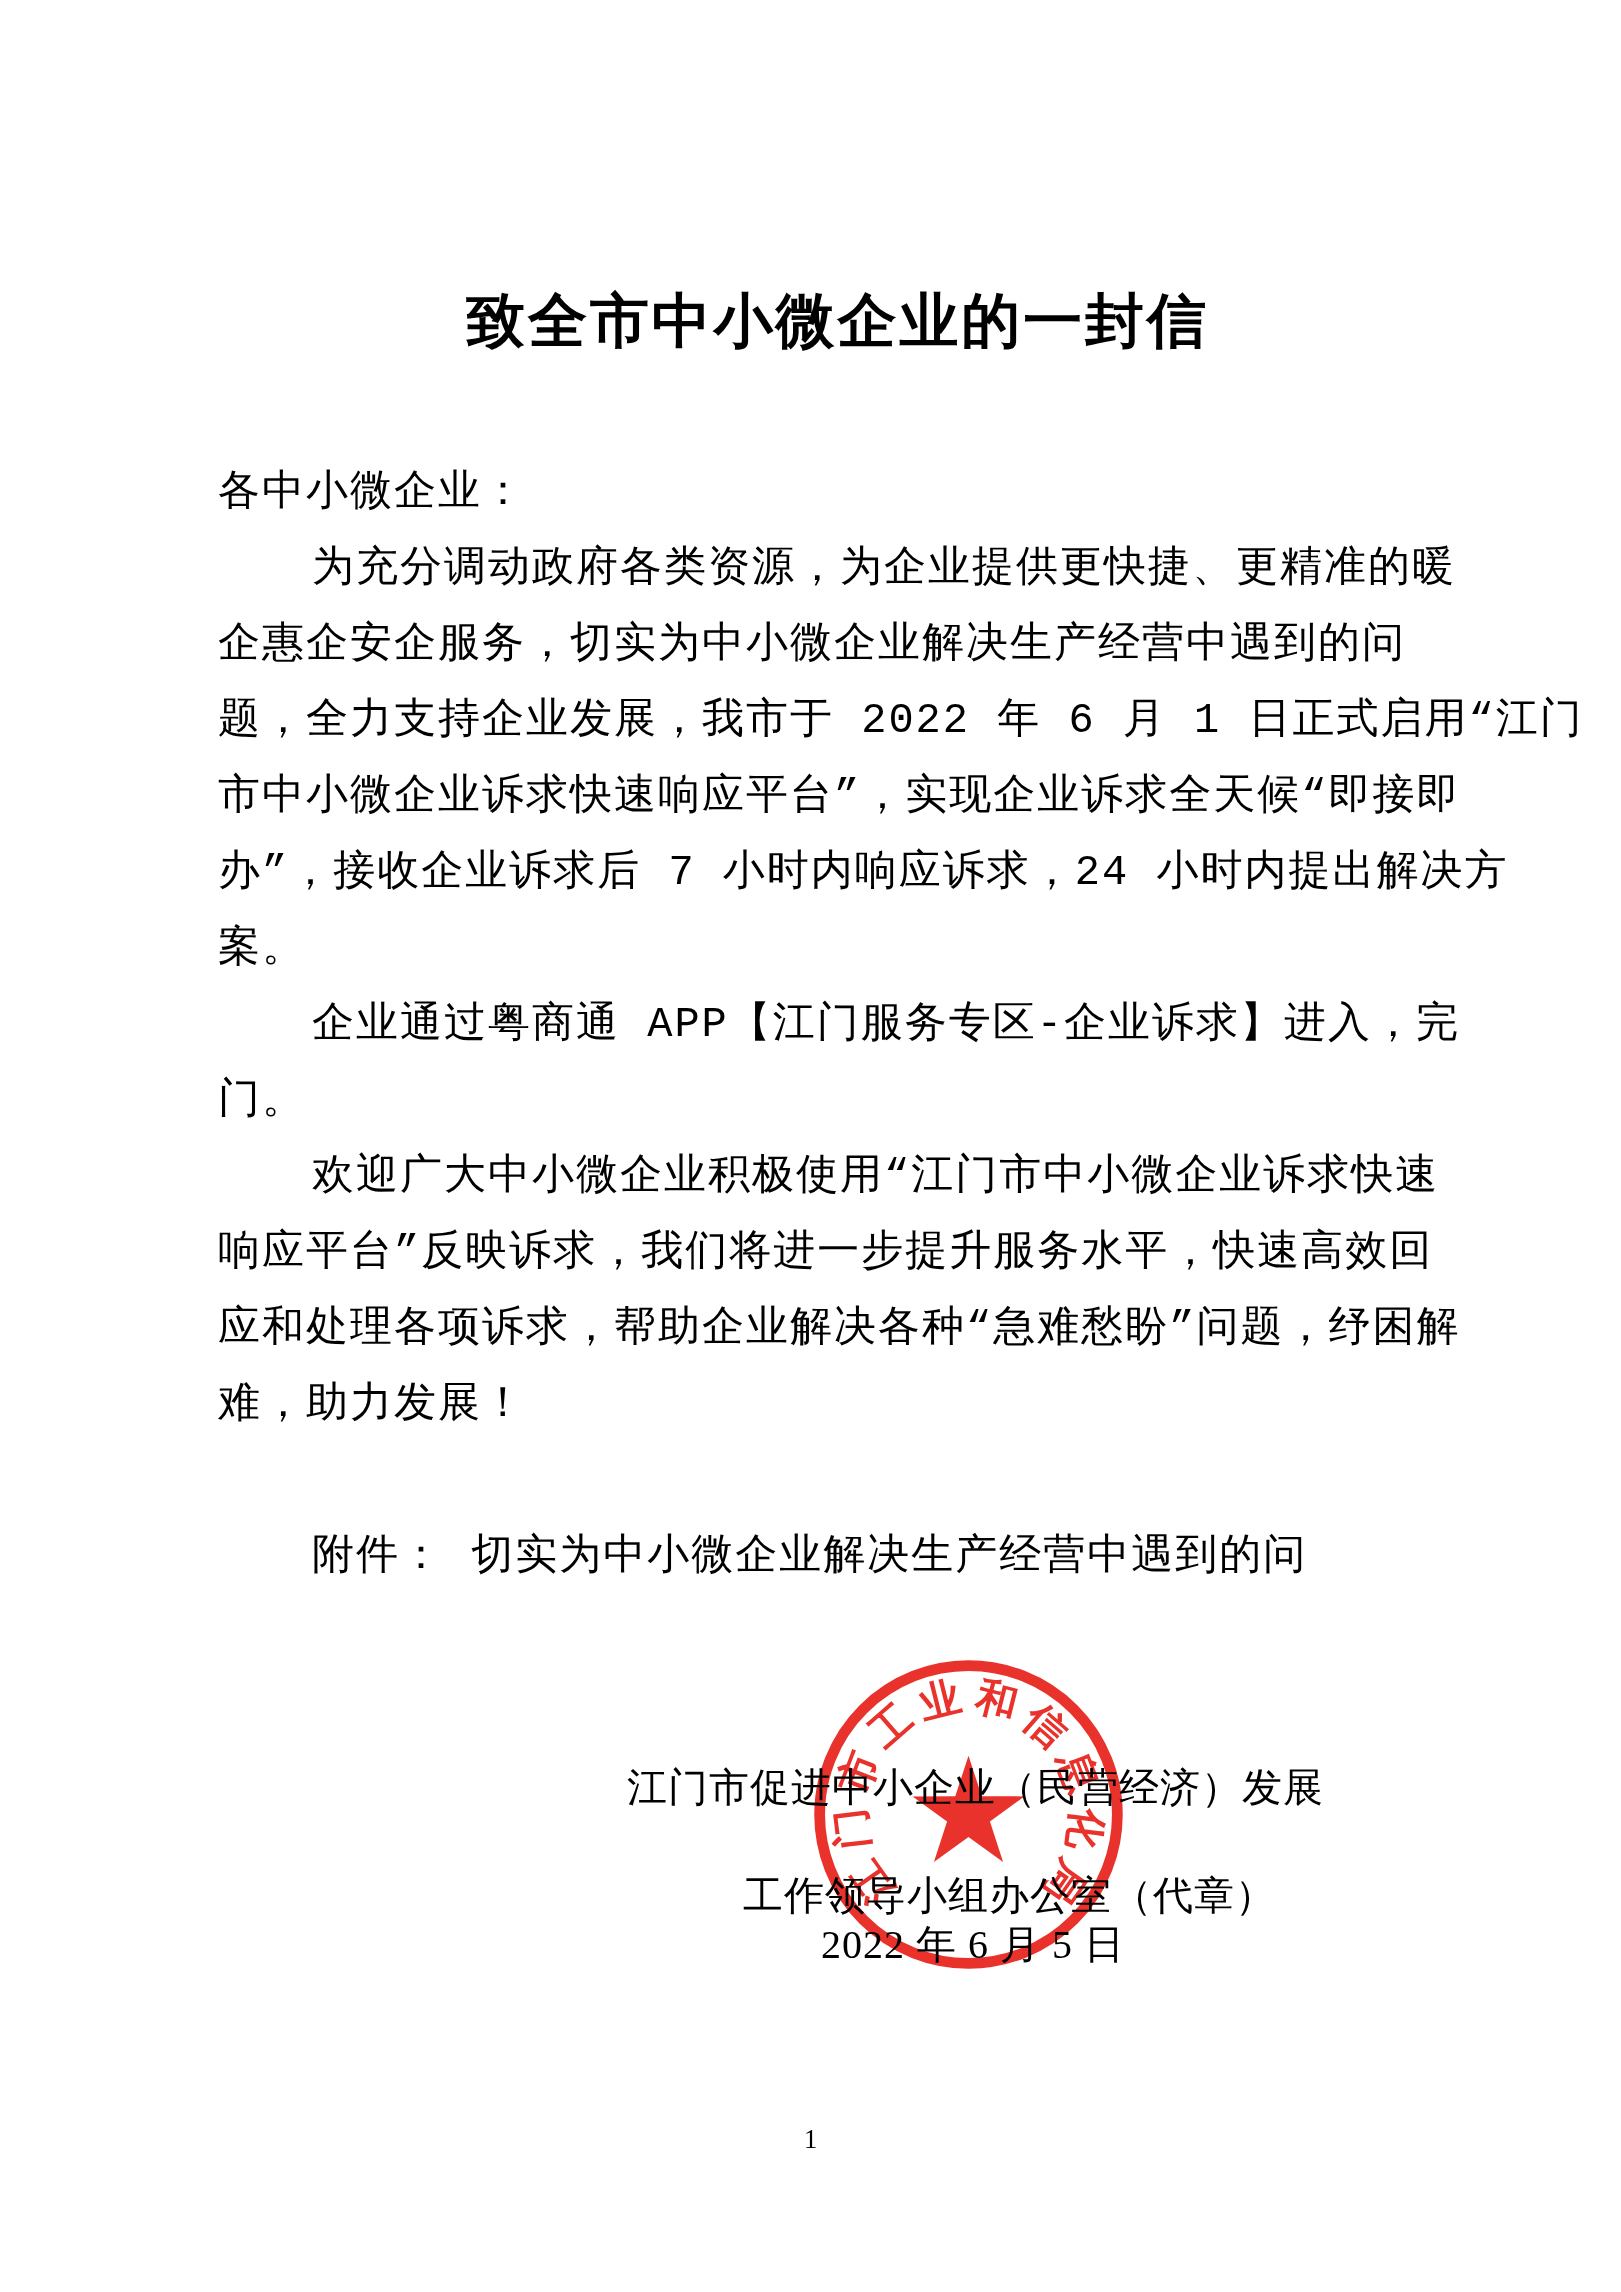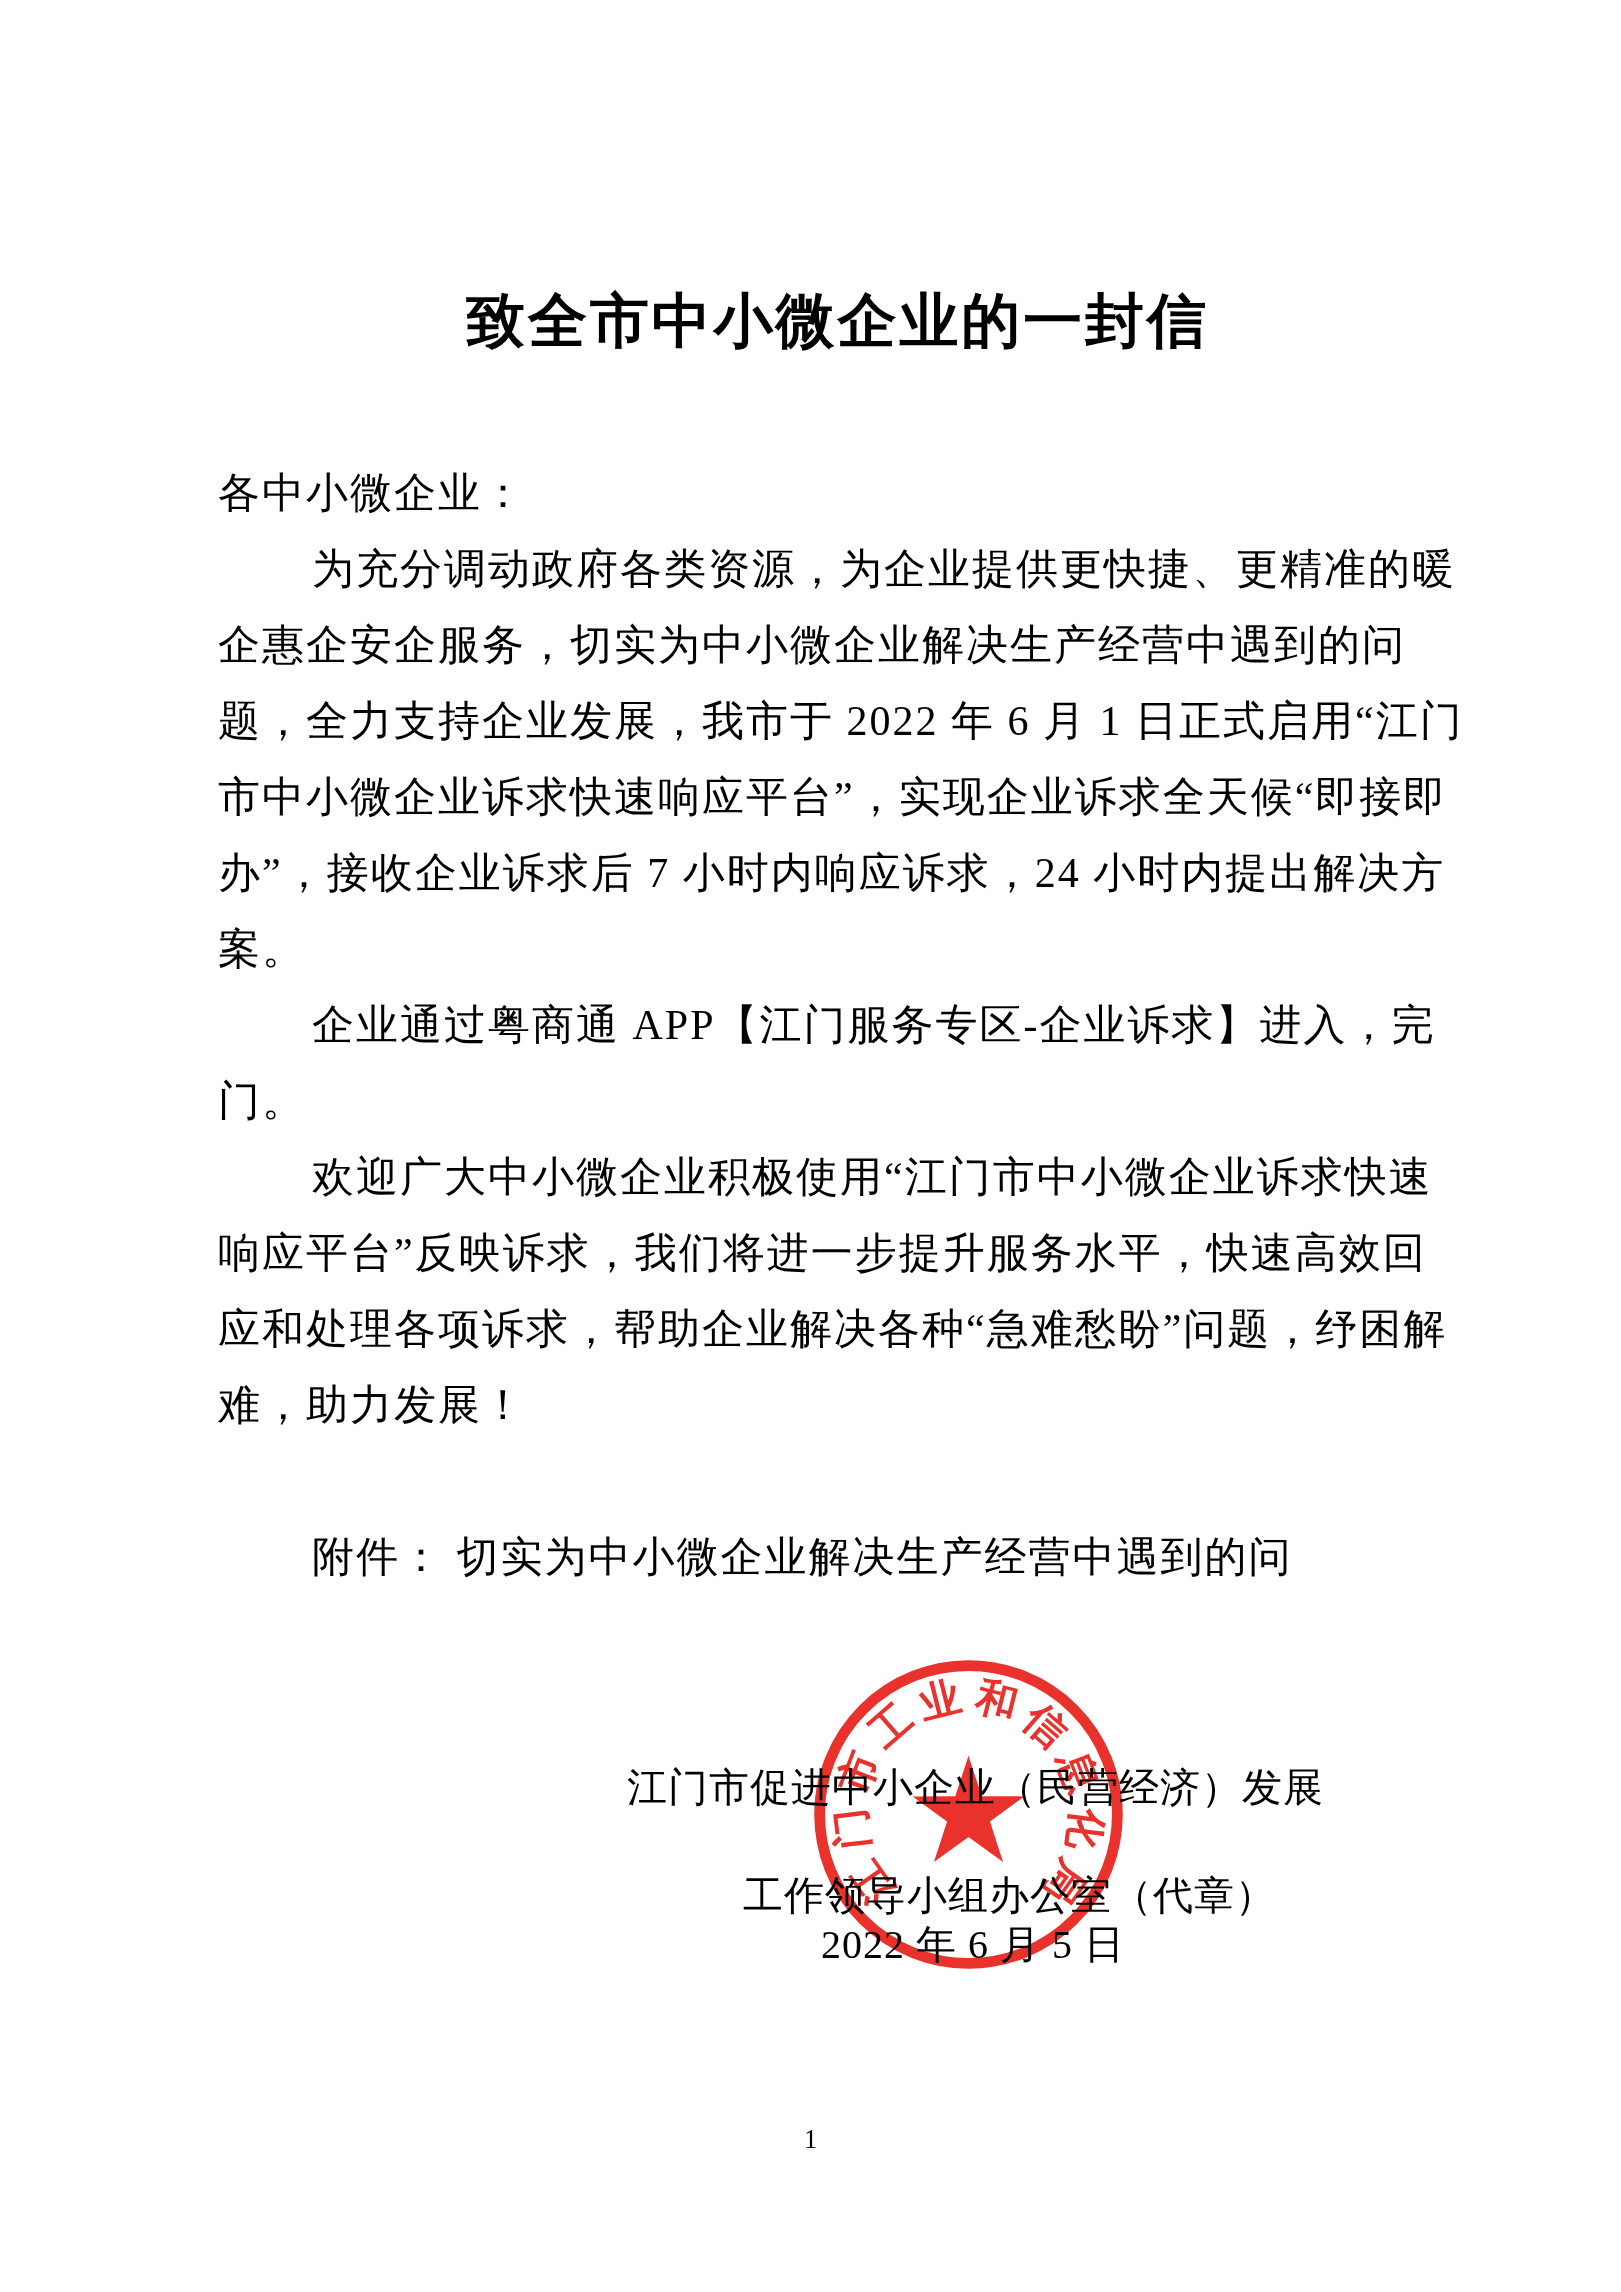--- a/index.html
+++ b/index.html
@@ -27,20 +27,21 @@
     position:absolute;
     left:218px;top:455px;
     width:1225px;
     font-size:42px;
     letter-spacing:2px;
   }
   .line{
     height:76px;
     line-height:76px;
     white-space:nowrap;
+    font-family:Liberation Mono, monospace;
   }
   .indent{ text-indent:94px; }
   .blank-line{ height:76px; }
   .closing-line{
     position:absolute;
     font-size:40px;
     line-height:47px;
     white-space:nowrap;
     letter-spacing:1px;
   }

